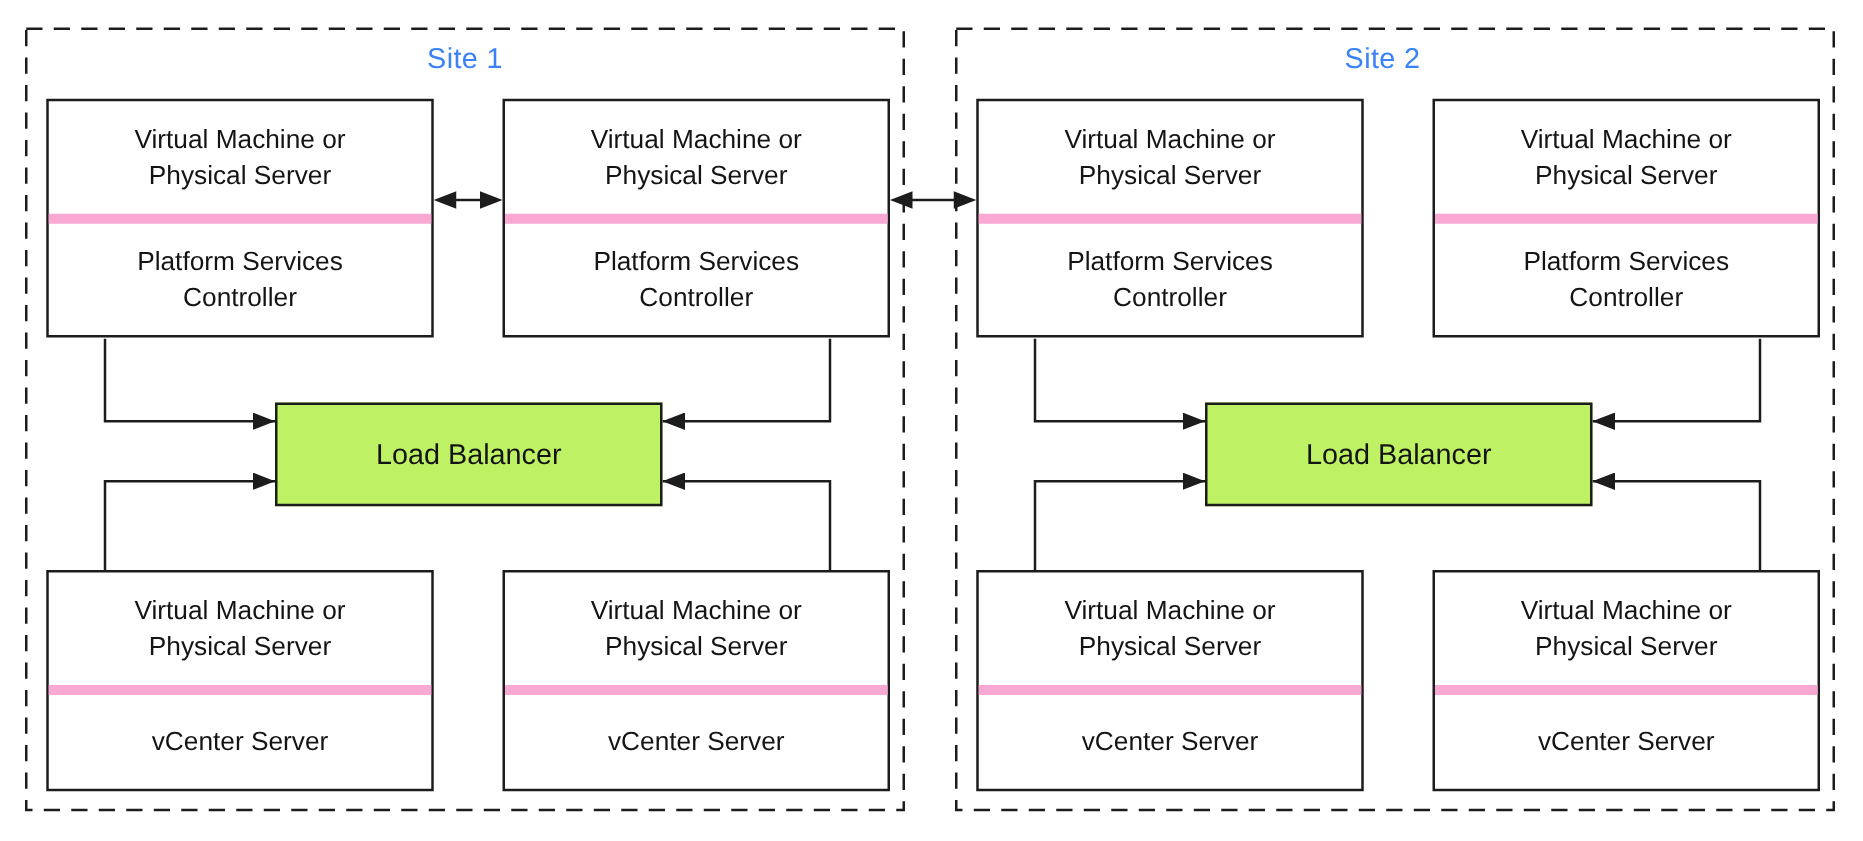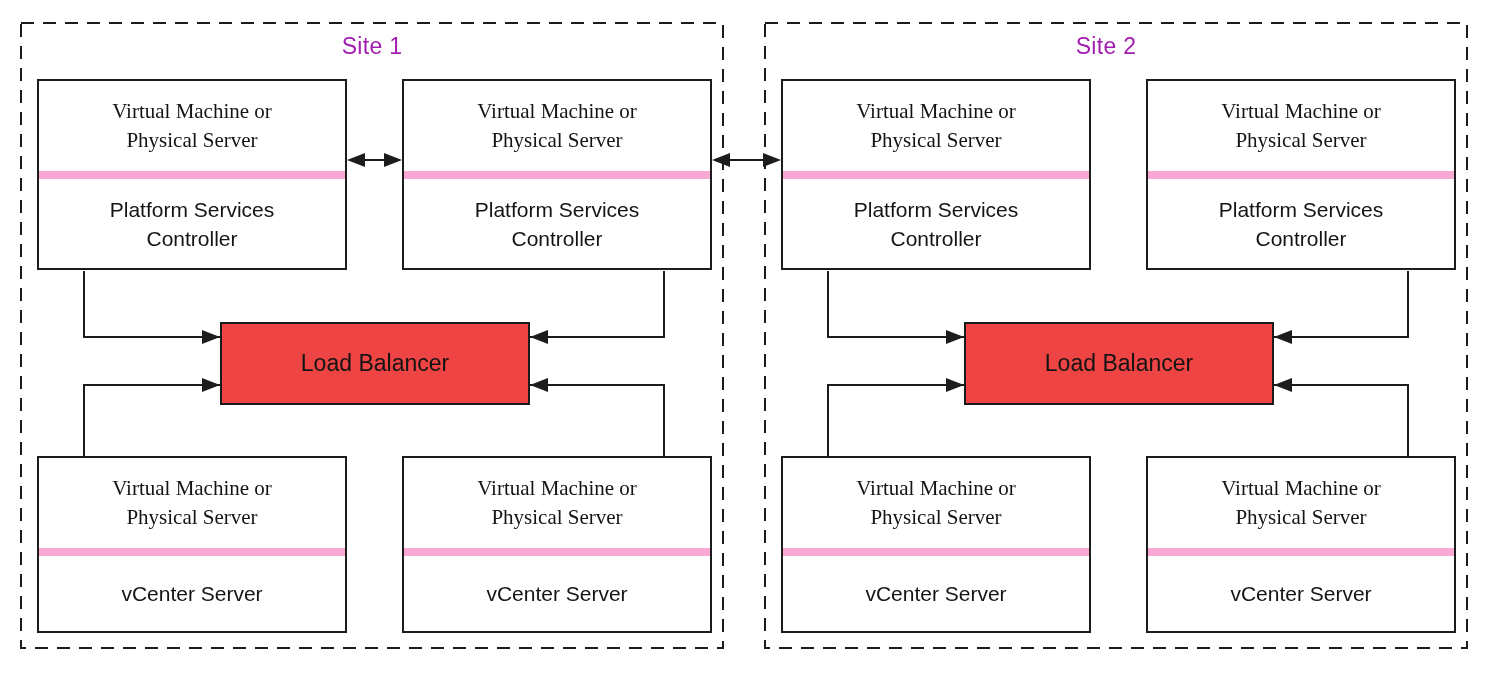--- a/index.html
+++ b/index.html
@@ -24,53 +24,53 @@
     height: 673px;
     pointer-events: none;
   }
   .site-label {
     position: absolute;
     top: 33px;
     width: 702px;
     text-align: center;
     font-size: 23px;
     letter-spacing: 0.3px;
-    color: #a21caf;
+    color: #3b82f6;
   }
   .node {
     position: absolute;
     width: 310px;
     box-sizing: border-box;
     border: 2px solid #1c1c1c;
     background: #ffffff;
     display: flex;
     flex-direction: column;
   }
   .sec {
     display: flex;
     flex-direction: column;
     align-items: center;
     justify-content: center;
     text-align: center;
     font-size: 21px;
     line-height: 29px;
     color: #141414;
   }
-  .sec-top { height: 90px; flex: 0 0 auto; font-family: Liberation Serif, serif; }
+  .sec-top { height: 90px; flex: 0 0 auto; }
   .sec-bottom { flex: 1 1 auto; border-top: 8px solid #f9a8d4; }
   .node-psc { left: 0; top: 79px; height: 191px; }
   .node-vc  { left: 0; top: 456px; height: 177px; }
   .lb {
     position: absolute;
     top: 322px;
     width: 310px;
     height: 83px;
     box-sizing: border-box;
     border: 2px solid #1c1c1c;
-    background: #ef4444;
+    background: #bef264;
     display: flex;
     align-items: center;
     justify-content: center;
     font-size: 23px;
     color: #141414;
   }
 </style>
 </head>
 <body>
 

